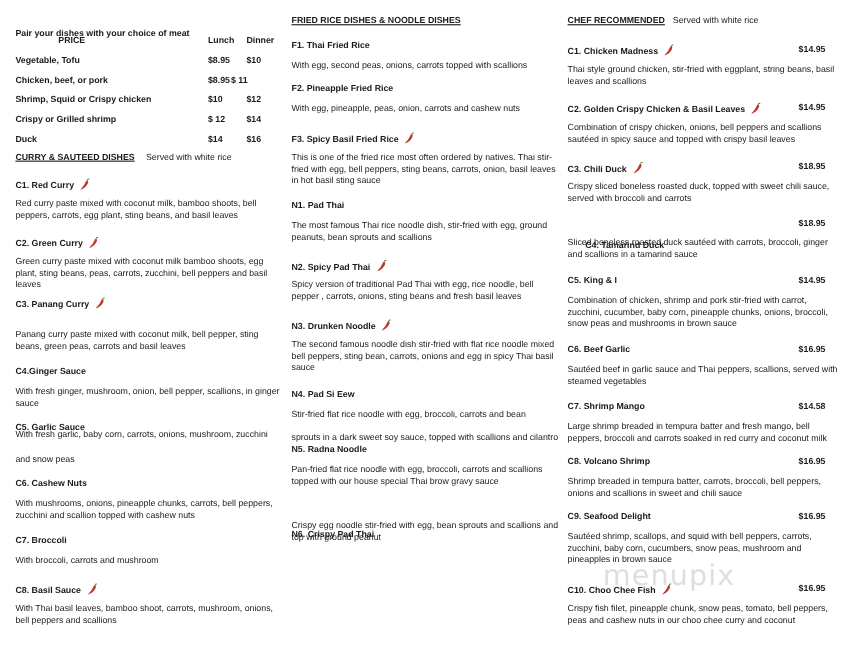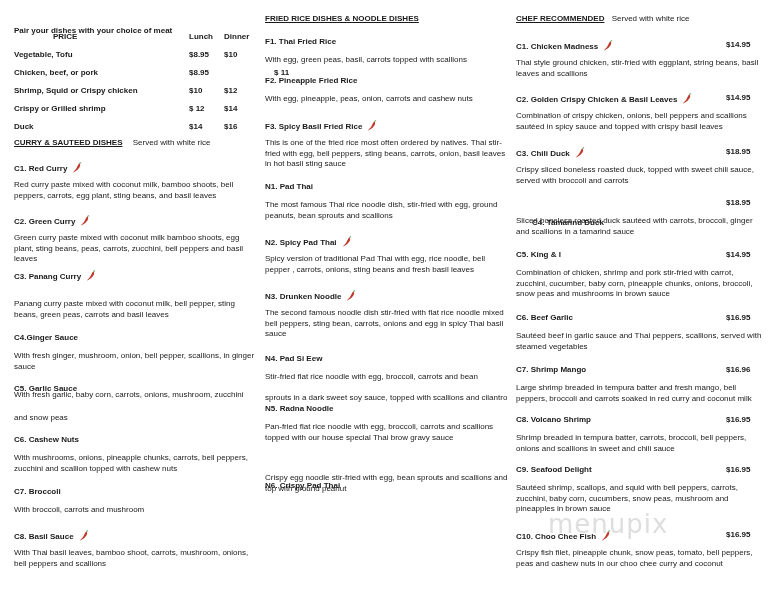--- a/index.html
+++ b/index.html
@@ -24,21 +24,21 @@
   <div class="abs b" style="top:26px;left:0;">Pair your dishes with your choice of meat</div>
   <div class="abs b" style="top:32px;left:0;margin-left:39px;">PRICE</div>
   <div class="abs b" style="top:32px;left:175px;">Lunch</div>
   <div class="abs b" style="top:32px;left:210px;">Dinner</div>
   <div id="price-rows">
       <div class="abs b" style="top:50px;left:0;">Vegetable, Tofu</div>
       <div class="abs b" style="top:50px;left:175px;">$8.95</div>
       <div class="abs b" style="top:50px;left:210px;">$10</div>
       <div class="abs b" style="top:68px;left:0;">Chicken, beef, or pork</div>
       <div class="abs b" style="top:68px;left:175px;">$8.95</div>
-      <div class="abs b" style="top:68px;left:218px;padding-left:42px;">$ 11</div>
+      <div class="abs b" style="top:68px;left:196px;">$ 11</div>
       <div class="abs b" style="top:86px;left:0;">Shrimp, Squid or Crispy chicken</div>
       <div class="abs b" style="top:86px;left:175px;">$10</div>
       <div class="abs b" style="top:86px;left:210px;">$12</div>
       <div class="abs b" style="top:104px;left:0;">Crispy or Grilled shrimp</div>
       <div class="abs b" style="top:104px;left:175px;">$ 12</div>
       <div class="abs b" style="top:104px;left:210px;">$14</div>
       <div class="abs b" style="top:122px;left:0;">Duck</div>
       <div class="abs b" style="top:122px;left:175px;">$14</div>
       <div class="abs b" style="top:122px;left:210px;">$16</div>
     </div>
@@ -84,21 +84,21 @@
         </svg></div>
       <div class="abs" style="top:548px;left:0;">With Thai basil leaves, bamboo shoot, carrots, mushroom, onions,</div>
       <div class="abs" style="top:558.5px;left:0;">bell peppers and scallions</div>
     </div>
 </div>
 
 <div class="col col2">
   <div class="abs b u" style="top:14px;left:0;">FRIED RICE DISHES &amp; NOODLE DISHES</div>
   <div id="fr-items">
       <div class="abs b" style="top:37px;left:0;"><span>F1. Thai Fried Rice</span></div>
-      <div class="abs" style="top:55px;left:0;"> With egg, green peas, basil, carrots topped with scallions</div>
+      <div class="abs" style="top:55px;left:0;"> With egg, second peas, onions, carrots topped with scallions</div>
       <div class="abs b" style="top:76px;left:0;"><span>F2. Pineapple Fried Rice</span></div>
       <div class="abs" style="top:94px;left:0;">With egg, pineapple, peas, onion, carrots and cashew nuts</div>
       <div class="abs b" style="top:120px;left:0;"><span>F3. Spicy Basil Fried Rice</span><svg class="pepper" viewBox="0 0 10 12">
           <path d="M7.5 1.5 Q9 0.5 9.5 1.2" stroke="#3a7a2a" stroke-width="1" fill="none"></path>
           <path d="M7.8 2 Q9.2 3 8 5.5 Q5.5 10 1 11.5 Q0.6 11 1.4 10.4 Q4.5 7.5 6.2 3.2 Q6.8 1.8 7.8 2 Z" fill="#c0392b"></path>
         </svg></div>
       <div class="abs" style="top:138px;left:0;">This is one of the fried rice most often ordered by natives. Thai stir-</div>
       <div class="abs" style="top:148.5px;left:0;">fried with egg, bell peppers, sting beans, carrots, onion, basil leaves</div>
       <div class="abs" style="top:159px;left:0;">in hot basil sting sauce</div>
       <div class="abs b" style="top:182px;left:0;"><span>N1. Pad Thai</span></div>
@@ -163,21 +163,21 @@
       <div class="abs b" style="top:250px;left:0;"><span>C5.  King &amp; I</span></div>
       <div class="price-r" style="top:250px;left:210px;">$14.95</div>
       <div class="abs" style="top:268px;left:0;">Combination of chicken, shrimp and pork stir-fried with carrot,</div>
       <div class="abs" style="top:278.5px;left:0;">zucchini, cucumber, baby corn, pineapple chunks, onions, broccoli,</div>
       <div class="abs" style="top:289px;left:0;">snow peas and mushrooms in brown sauce</div>
       <div class="abs b" style="top:313px;left:0;"><span>C6.  Beef Garlic</span></div>
       <div class="price-r" style="top:313px;left:210px;">$16.95</div>
       <div class="abs" style="top:331px;left:0;">Sautéed beef in garlic sauce and Thai peppers, scallions, served with</div>
       <div class="abs" style="top:341.5px;left:0;">steamed vegetables</div>
       <div class="abs b" style="top:365px;left:0;"><span>C7.  Shrimp Mango</span></div>
-      <div class="price-r" style="top:365px;left:210px;">$16.96</div>
+      <div class="price-r" style="top:365px;left:210px;">$14.58</div>
       <div class="abs" style="top:383px;left:0;">Large shrimp breaded in tempura batter and fresh mango, bell</div>
       <div class="abs" style="top:393.5px;left:0;text-align:center;">peppers, broccoli and carrots soaked in red curry and coconut milk</div>
       <div class="abs b" style="top:415px;left:0;"><span>C8.  Volcano Shrimp</span></div>
       <div class="price-r" style="top:415px;left:210px;">$16.95</div>
       <div class="abs" style="top:433px;left:0;">Shrimp breaded in tempura batter, carrots, broccoli, bell peppers,</div>
       <div class="abs" style="top:443.5px;left:0;">onions and scallions in sweet and chili sauce</div>
       <div class="abs b" style="top:465px;left:0;"><span>C9.  Seafood Delight</span></div>
       <div class="price-r" style="top:465px;left:210px;">$16.95</div>
       <div class="abs" style="top:483px;left:0;">Sautéed shrimp, scallops, and squid with bell peppers, carrots,</div>
       <div class="abs" style="top:493.5px;left:0;">zucchini, baby corn, cucumbers,  snow peas, mushroom and</div>

